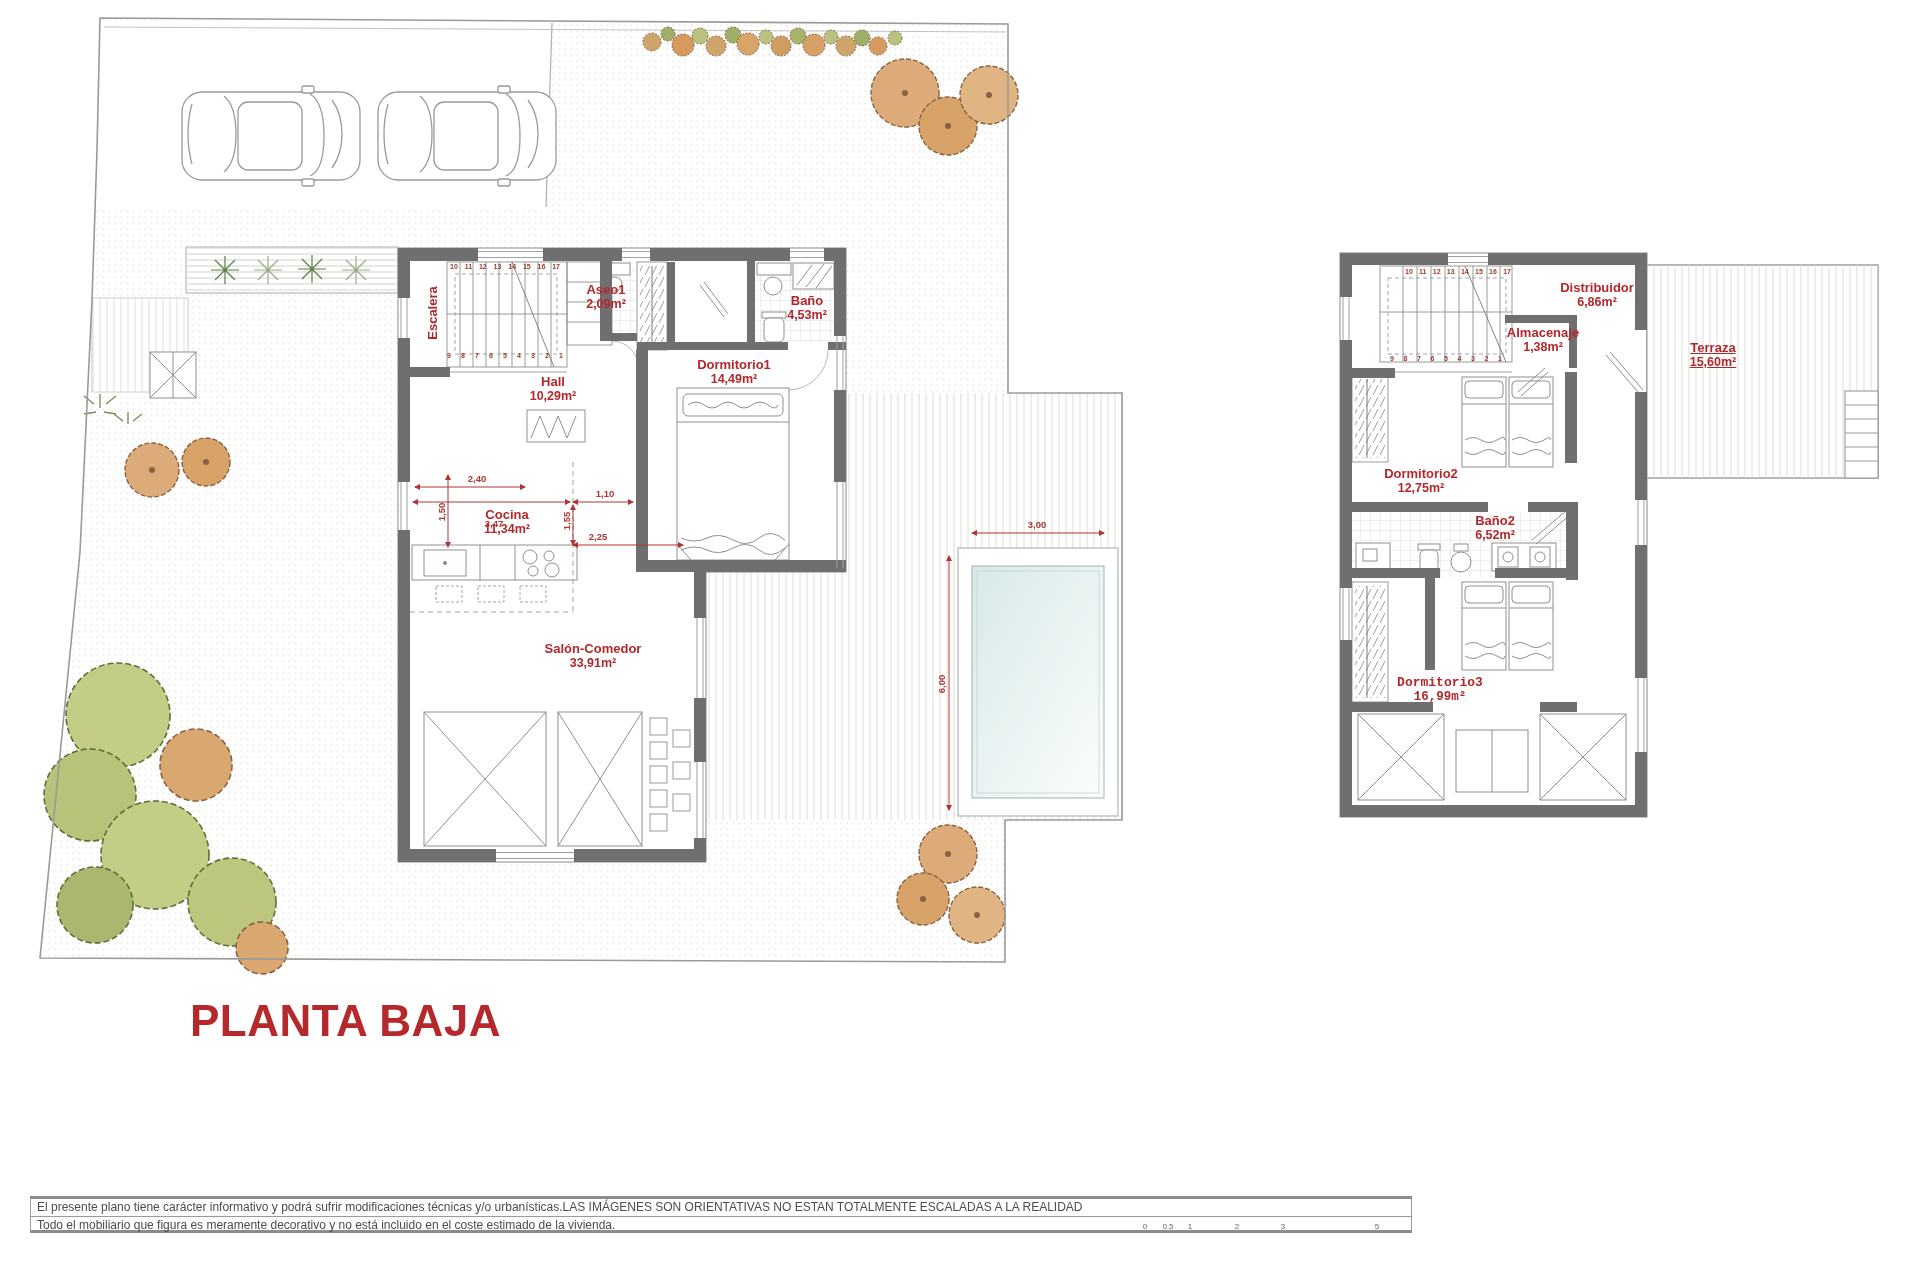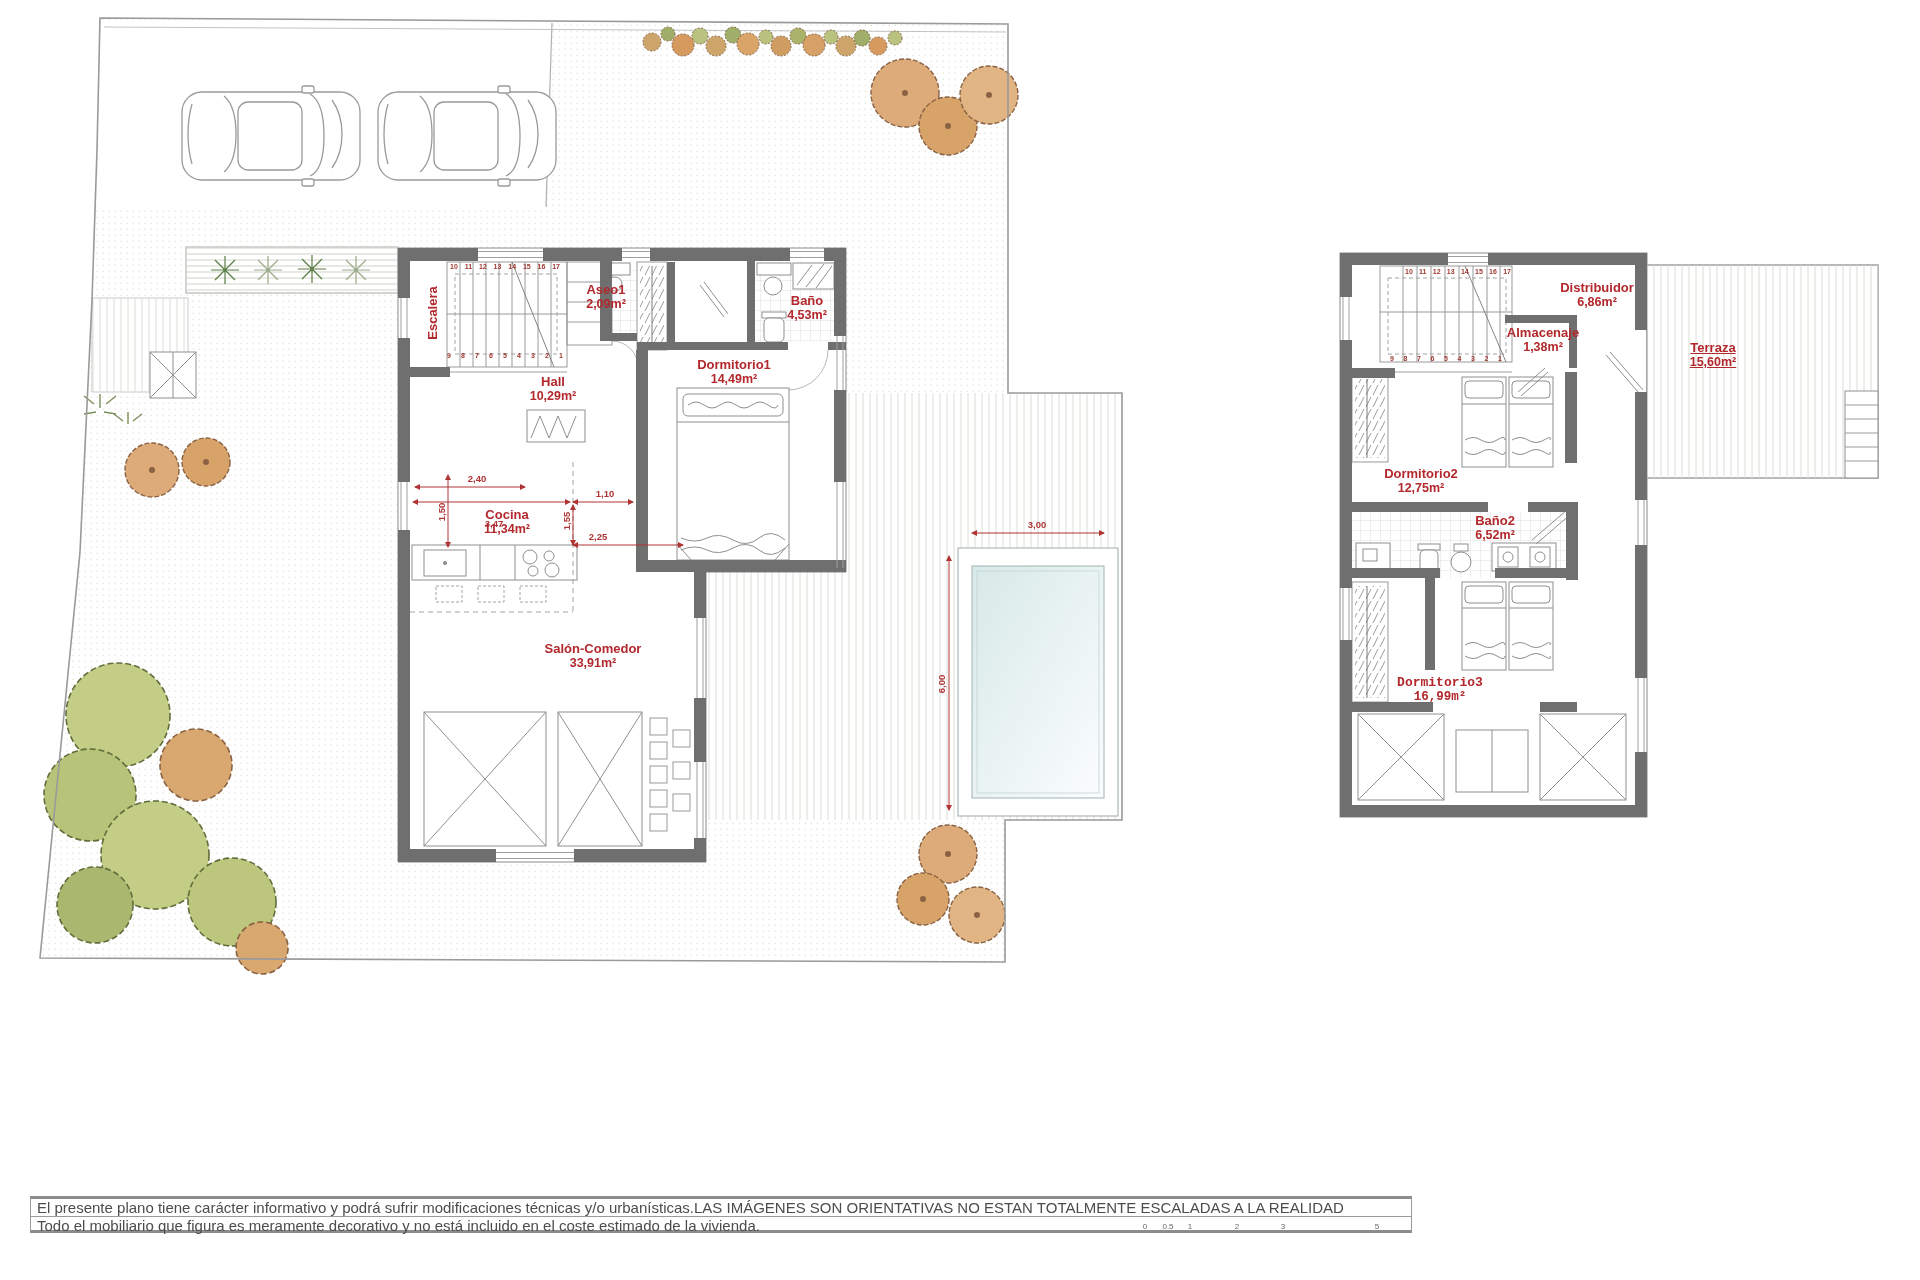--- a/index.html
+++ b/index.html
@@ -15,21 +15,21 @@
   .dim.vert{transform:translate(-50%,-50%) rotate(-90deg);}
   .stairnums{position:absolute;display:flex;justify-content:space-between;
              color:#a03a31;font:bold 7px "Liberation Sans",sans-serif;}
   .title{position:absolute;color:#b5292c;font:bold 44px "Liberation Sans",sans-serif;
          letter-spacing:.5px;white-space:nowrap;}
   #title-first{font-size:42px;}
   #footer-box{position:absolute;left:30px;top:1196px;width:1382px;height:37px;
               border-top:3px solid #8c8c8c;border-bottom:3px solid #8c8c8c;
               border-left:1px solid #9a9a9a;border-right:1px solid #9a9a9a;
               background:#fff;box-sizing:border-box;}
-  .frow{height:17px;line-height:17px;padding:0 6px;font-size:15px;color:#4c4c4c;
+  .frow{height:17px;line-height:17px;padding:0 6px;font-size:12px;color:#4c4c4c;
         white-space:nowrap;overflow:hidden;}
   .frow:first-child{border-bottom:1px solid #9a9a9a;}
   .scl{position:absolute;transform:translateX(-50%);font:8px "Liberation Sans",sans-serif;
        color:#666;top:1222px;}
 </style>
 </head>
 <body>
 
 <div id="sheet">
 
@@ -416,20 +416,21 @@
   <circle cx="1101" cy="1216" r="11"></circle>
   <line x1="1080" y1="1216" x2="1122" y2="1216"></line>
   <circle cx="1093" cy="1216" r="2.5" fill="#555" stroke="none"></circle>
 </g>
 <g stroke="#777" fill="none" stroke-width="1.2">
   <path d="M1145,1219 H1377 M1145,1212 V1219 M1377,1211 V1219"></path>
   <path d="M1168,1219 V1207 H1190 V1219 M1237,1219 V1207 H1283 V1219"></path>
 </g>
 </svg>
 
+<div class="title" id="title-ground" style="left:190px;top:996px;">PLANTA BAJA</div>
 
 <div class="rl vert" style="left:433px;top:313px;">
   <span>Escalera</span>
 </div>
 <div class="rl" style="left:606px;top:297px;text-align:center;">
   <span>Aseo1</span>
   <span class="a">2,09m²</span>
 </div>
 <div class="rl" style="left:807px;top:308px;">
   <span>Baño</span>

